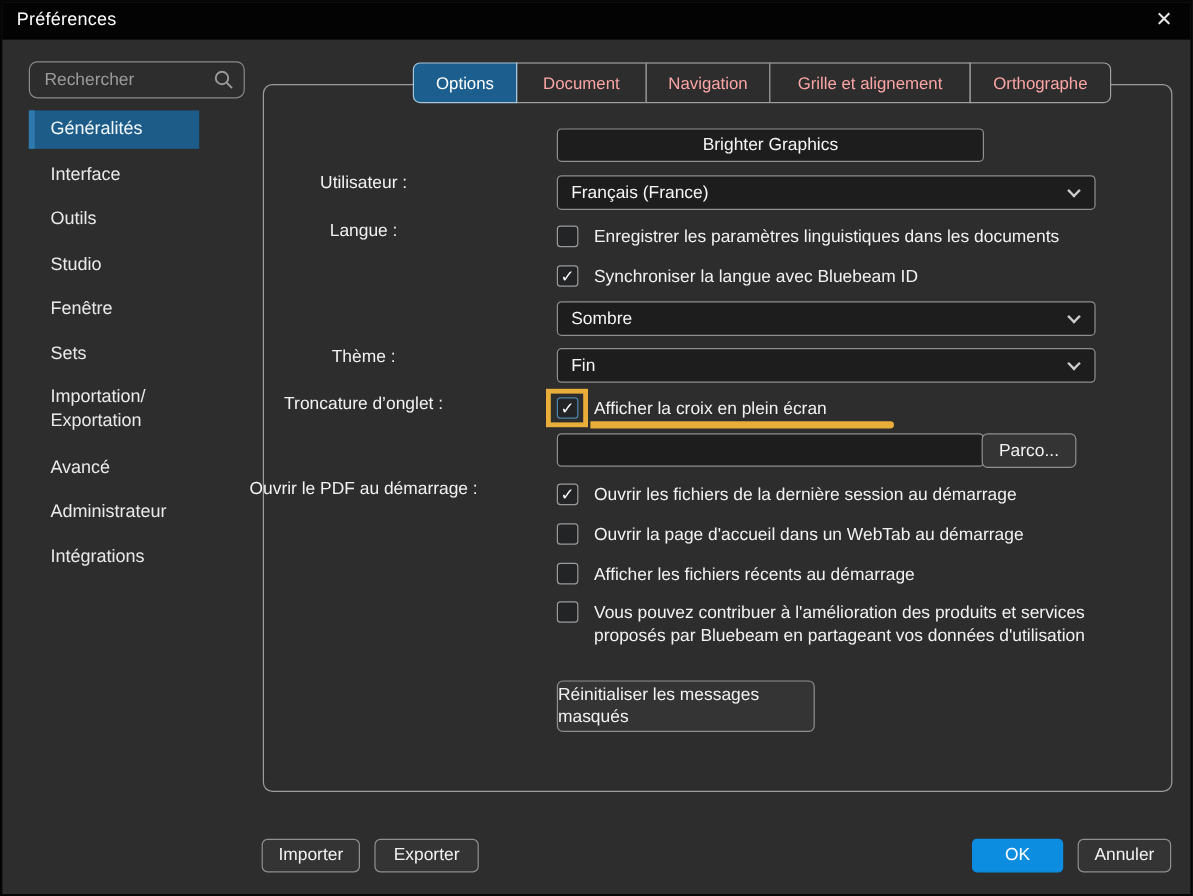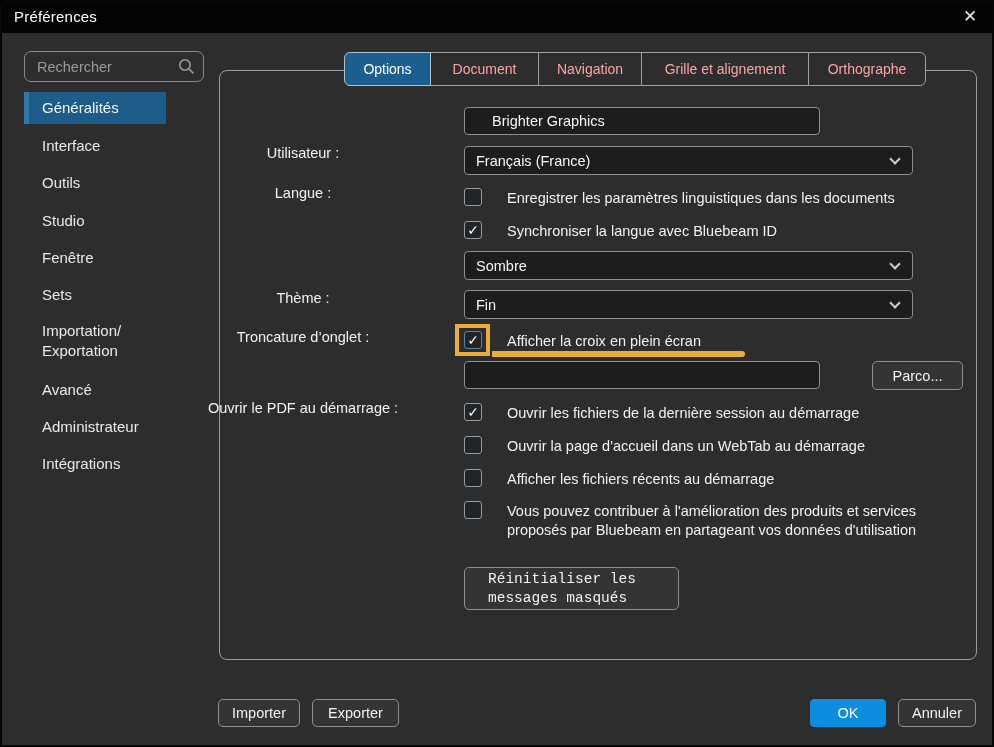--- a/index.html
+++ b/index.html
@@ -69,35 +69,36 @@
   .tab:nth-child(3){ width:104px; } .tab:nth-child(4){ width:168px; }
   .tab:nth-child(5){ width:118px; }
 
   
   .flabel {
     position:absolute; left:150px; width:302px; text-align:center;
     font-size:14.5px; color:#f2f2f2; line-height:18px;margin-top:32px;
   }
   .tinput {
     position:absolute; background:#1d1d1d; border:1px solid #8f8f8f; border-radius:4px;
-    color:#f5f5f5; font-size:14.5px; padding:0 27px; outline:none;
+    color:#f5f5f5; font-size:14.5px; padding:0 4px; outline:none;
     font-family:"Liberation Sans", sans-serif;
+    text-align:center;
   }
   .select {
     position:absolute; background:#1d1d1d; border:1px solid #8f8f8f; border-radius:4px;
     font-size:14.5px; color:#f5f5f5; padding:0 30px 0 11px; display:flex; align-items:center;
     cursor:default;
   }
   .chevron {
     position:absolute; right:13px; top:calc(50% - 6px);
     width:8px; height:8px; border-right:2px solid #cccccc; border-bottom:2px solid #cccccc;
     transform:rotate(45deg);
   }
 
-  .cb-row { position:absolute; display:flex; gap:25px; align-items:flex-start; }
+  .cb-row { position:absolute; display:flex; gap:13px; align-items:flex-start; }
   .cb {
     width:18px; height:18px; flex:0 0 18px; background:#222426;
     border:1px solid #9a9a9a; border-radius:3px;
     display:flex; align-items:center; justify-content:center;
   }
   .cb .check-glyph { font-size:14px; line-height:14px; color:#ffffff; }
   .cb-label { font-size:14.5px; color:#f2f2f2; line-height:19px; white-space:nowrap; padding-top:1px; }
   .cb-label.wrap { white-space:normal; width:412px; }
 
   
@@ -110,21 +111,21 @@
     background:#e9ad3a; border-radius:0 3px 3px 0; pointer-events:none;
   }
   .cb.focus-blue { border-color:#4d87ad; }
 
   
   .gbtn {
     position:absolute; background:#343434; border:1px solid #8f8f8f; border-radius:5px;
     color:#f2f2f2; font-size:14.5px; display:flex; align-items:center; justify-content:center;
     font-family:"Liberation Sans", sans-serif; cursor:default;
   }
-  .gbtn.multiline { justify-content:flex-start; text-align:left; padding:0 23px; line-height:19px;font-family:Liberation Mono, monospace; }
+  .gbtn.multiline { justify-content:flex-start; text-align:left; padding:0 0; line-height:19px; }
   .btn-ok {
     position:absolute; background:#0d8de0; border:1px solid #0d8de0; border-radius:4px;
     color:#ffffff; font-size:14.5px; display:flex; align-items:center; justify-content:center;
   }
 </style>
 </head>
 <body>
 
 <div class="dialog">
 
@@ -202,21 +203,21 @@
     <span class="cb focus-blue">
       <span class="check-glyph">✓</span>
     </span>
     <span class="cb-label">Afficher la croix en plein écran</span>
     <span class="hl-frame"></span>
     <span class="hl-underline"></span>
   </div>
 
   <span class="flabel" style="top:365px">Ouvrir le PDF au démarrage :</span>
   <input class="tinput" style="left: 462px; top: 359px; width: 356px; height: 28px;" value="">
-  <div class="gbtn" style="left:870px;top:359px;width:91px;height:29px">Parco...</div>
+  <div class="gbtn" style="left:816px;top:359px;width:79px;height:29px">Parco...</div>
 
   <div class="cb-row" style="left:462px;top:401px">
     <span class="cb">
       <span class="check-glyph">✓</span>
     </span>
     <span class="cb-label">Ouvrir les fichiers de la dernière session au démarrage</span>
   </div>
 
   <div class="cb-row" style="left:462px;top:467px">
     <span class="cb"></span>

